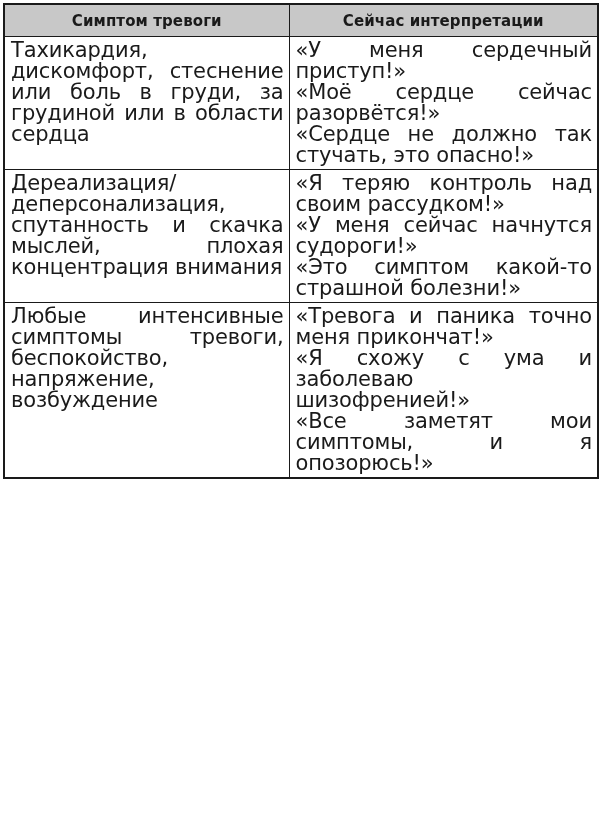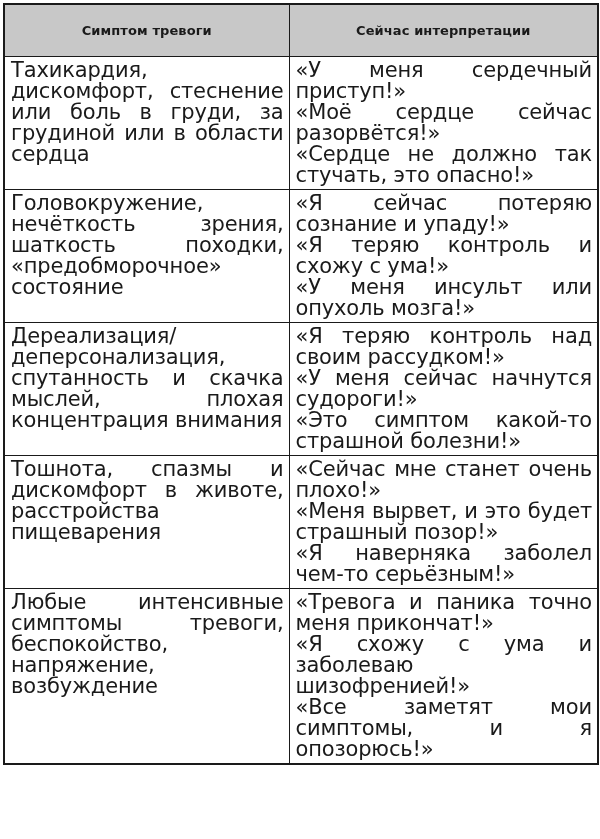--- a/index.html
+++ b/index.html
@@ -4,22 +4,22 @@
 <style>
   html, body { margin: 0; padding: 0; background: #ffffff; }
   body { width: 600px; height: 839px; overflow: hidden; font-family: "DejaVu Sans", sans-serif; color: #1a1a1a; }
   table.doc {
     position: absolute; left: 3px; top: 3px;
     width: 594px; border-collapse: collapse;
     table-layout: fixed;
     border: 2px solid #1a1a1a;
   }
   .doc th {
-    background: #c8c8c8; font-weight: bold; font-size: 13px;
-    height: 31px; padding: 10px; text-align: center;
+    background: #c8c8c8; font-weight: bold; font-size: 15px;
+    height: 31px; padding: 0; text-align: center;
     border: 1.5px solid #1a1a1a; letter-spacing: 0.1px;
   }
   .doc td {
     vertical-align: top; font-size: 21px; line-height: 21px;
     padding: 3px 5px 3px 6px; border: 1.5px solid #1a1a1a;
     text-align: justify; letter-spacing: -0.15px;
   }
   .doc col.c1 { width: 285px; }
   .doc col.c2 { width: 309px; }
   .symp { white-space: pre-line; }
@@ -41,42 +41,26 @@
   </thead>
   <tbody id="tbody">
       <tr style="height: 88px;">
     <td class="symp">Тахикардия, дискомфорт, стеснение или боль в груди, за грудиной или в области сердца</td>
     <td class="interp">
           <div>«У меня сердечный приступ!»</div>
           <div>«Моё сердце сейчас разорвётся!»</div>
           <div>«Сердце не должно так стучать, это опасно!»</div>
         </td>
   </tr>
-      <tr style="height: 87px;">
-    <td class="symp">Головокружение, нечёткость зрения, шаткость походки, «предобморочное» состояние</td>
-    <td class="interp">
-          <div>«Я сейчас потеряю сознание и упаду!»</div>
-          <div>«Я теряю контроль и схожу с ума!»</div>
-          <div>«У меня инсульт или опухоль мозга!»</div>
-        </td>
-  </tr>
       <tr style="height: 112px;">
     <td class="symp">Дереализация/деперсонализация, спутанность и скачка мыслей, плохая концентрация внимания</td>
     <td class="interp">
           <div>«Я теряю контроль над своим рассудком!»</div>
           <div>«У меня сейчас начнутся судороги!»</div>
           <div>«Это симптом какой-то страшной болезни!»</div>
-        </td>
-  </tr>
-      <tr style="height: 108px;">
-    <td class="symp">Тошнота, спазмы и дискомфорт в животе, расстройства пищеварения</td>
-    <td class="interp">
-          <div>«Сейчас мне станет очень плохо!»</div>
-          <div>«Меня вырвет, и это будет страшный позор!»</div>
-          <div>«Я наверняка заболел чем-то серьёзным!»</div>
         </td>
   </tr>
       <tr style="height: 126px;">
     <td class="symp">Любые интенсивные симптомы тревоги, беспокойство, напряжение, возбуждение</td>
     <td class="interp">
           <div>«Тревога и паника точно меня прикончат!»</div>
           <div>«Я схожу с ума и заболеваю шизофренией!»</div>
           <div>«Все заметят мои симптомы, и я опозорюсь!»</div>
         </td>
   </tr>

